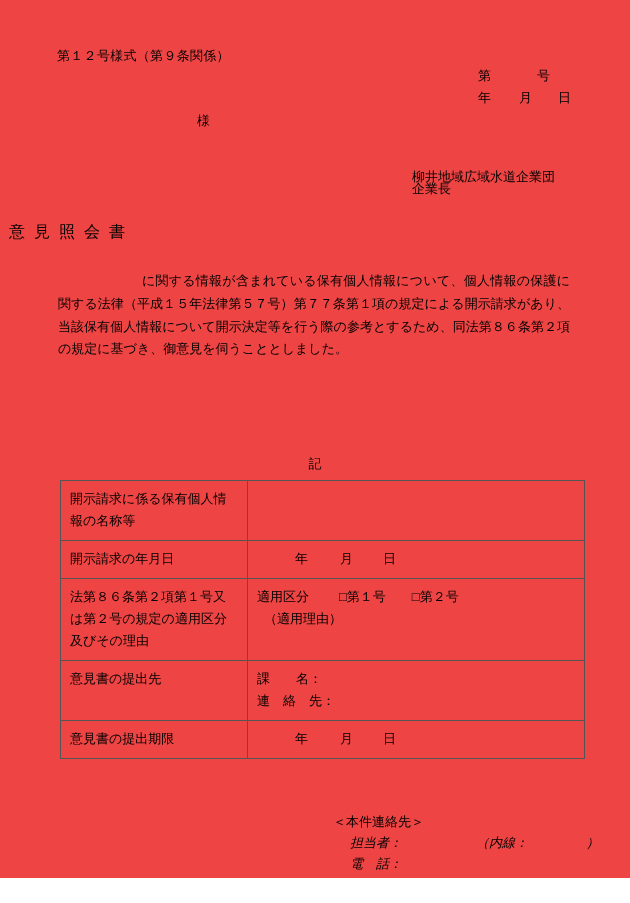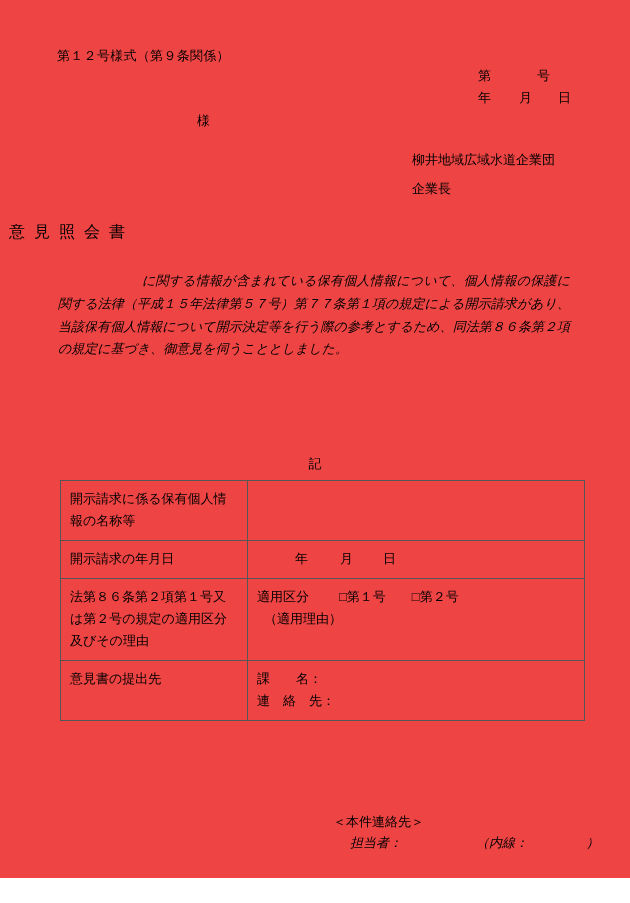--- a/index.html
+++ b/index.html
@@ -49,21 +49,21 @@
   .recipient {
     position: absolute;
     left: 197px;
     top: 112px;
     font-size: 13px;
   }
 
   .issuer-org {
     position: absolute;
     left: 412px;
-    top: 151px;
+    top: 168px;
     font-size: 13px;
     white-space: nowrap;
   }
   .issuer-title {
     position: absolute;
     left: 412px;
     top: 180px;
     font-size: 13px;
     white-space: nowrap;
   }
@@ -86,21 +86,20 @@
     left: 58px;
     top: 270px;
     width: 512px;
     font-size: 13px;
     line-height: 22.8px;
   }
   .body-para {
     margin: 0;
     text-align: justify;
     text-justify: inter-character;
-    font-style: italic;
   }
   .p-indent-lead { text-indent: 84px; }
   .p-indent-one { text-indent: 13px; }
 
   .kiji {
     position: absolute;
     left: 0;
     top: 455px;
     width: 630px;
     text-align: center;
@@ -223,23 +222,34 @@
         <td class="value-col">
           <div class="kv-line">
             <span>課　　名：</span>
           </div>
           <div class="kv-line">
             <span>連　絡　先：</span>
           </div>
         </td>
       </tr>
 
+      <tr class="row-h-limit">
+        <td class="label-col cell-mid">意見書の提出期限</td>
+        <td class="value-col cell-mid">
+          <span class="date-fields">
+            <span>年</span><span class="gap1"></span><span>月</span><span class="gap2"></span><span>日</span>
+          </span>
+        </td>
+      </tr>
     </tbody>
   </table>
 
   <div class="contact">
     <div class="contact-head">＜本件連絡先＞</div>
     <div class="contact-row">
       <span class="k-tanto">担当者：</span><span class="ext-gap"></span><span>（内線：</span><span class="ext-inner-gap"></span><span>）</span>
     </div>
+    <div class="contact-row">
+      <span>電　話：</span>
+    </div>
   </div>
 
 </div>
 
 </body></html>

